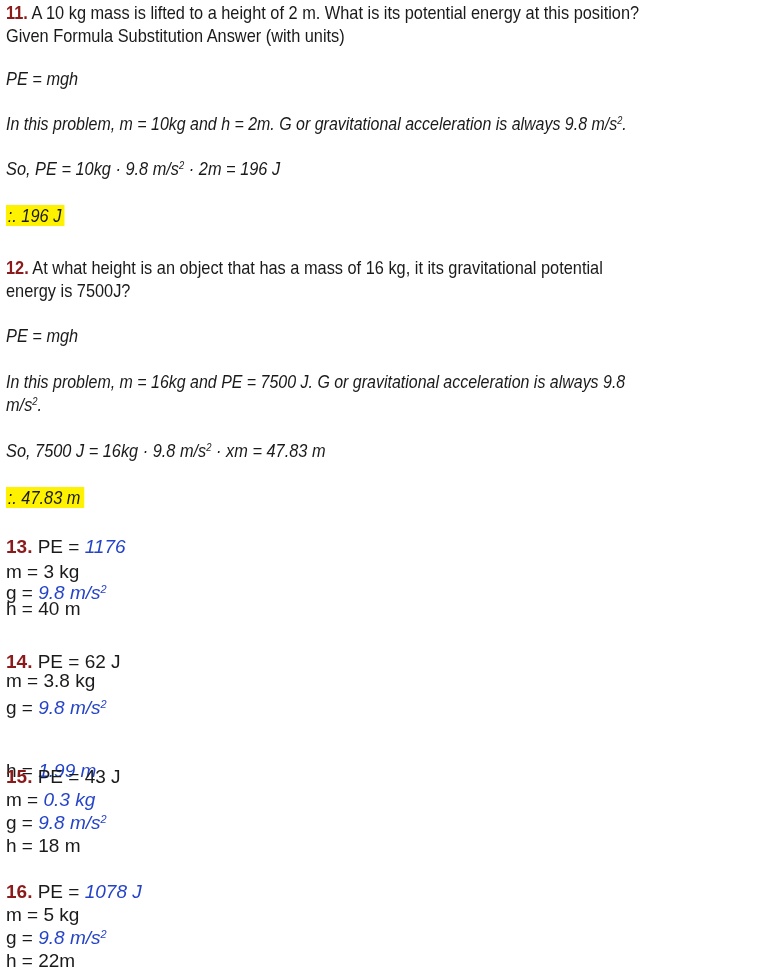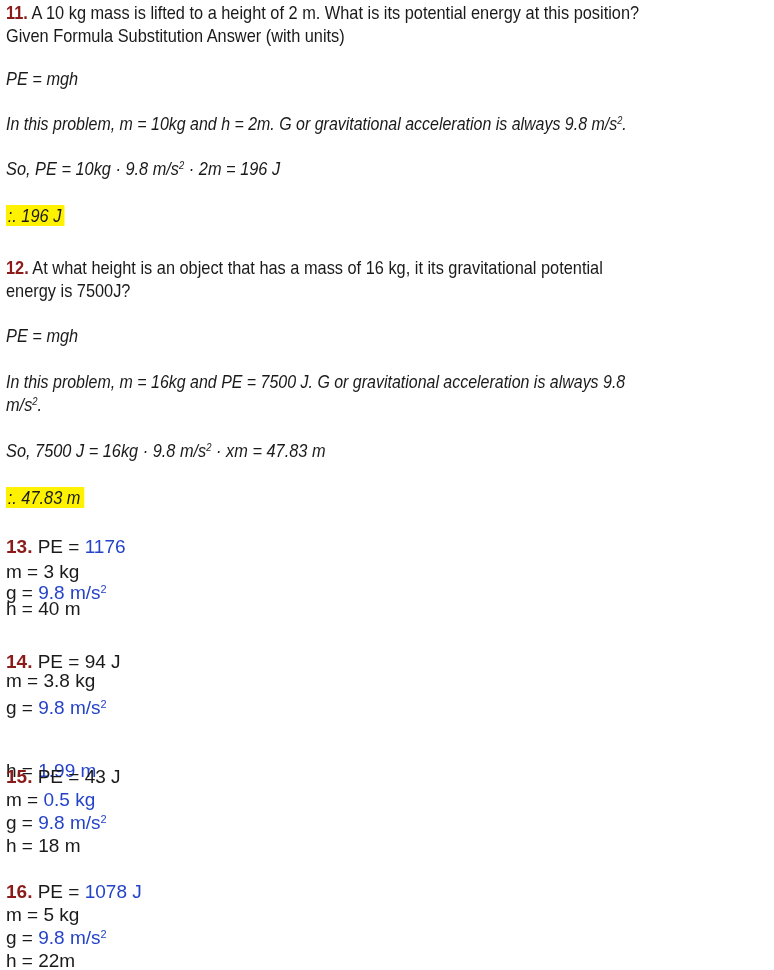--- a/index.html
+++ b/index.html
@@ -7,21 +7,21 @@
       width: 774px; height: 970px; overflow: hidden;
       font-family: "Liberation Sans", sans-serif;
       color: #1a1a1a;
       position: relative;
     }
     .line { position: absolute; left: 6px; font-size: 19px; line-height: 22px; white-space: nowrap; }
     .cond { transform: scaleX(0.86); transform-origin: left center; }
     .cond2 { transform: scaleX(0.84); transform-origin: left center; }
     .num { color: #8b1a1a; font-weight: bold; }
     .it { font-style: italic; }
-    .blue { color: #2443c8; }
+    .blue { color: #2443c8; font-style: italic; }
     .hl { background: #fff200; padding: 0 4px 0 2px; }
     sup { font-size: 11px; line-height: 0; vertical-align: 6px; }
     .plain { font-size: 19px; }
   </style>
 </head>
 <body>
 
 <div class="line cond" style="top:2px">
   <span class="num">11.</span><span> A 10 kg mass is lifted to a height of 2 m. What is its potential energy at this position?</span>
 </div>
@@ -56,35 +56,35 @@
 <div class="line plain" style="top:536px">
   <span class="num">13.</span><span> PE = </span><span class="blue">1176</span>
 </div>
 <div class="line plain" style="top:561px">m = 3 kg</div>
 <div class="line plain" style="top:582px">
   <span>g = </span><span class="blue">9.8 m/s</span><sup class="blue">2</sup>
 </div>
 <div class="line plain" style="top:598px">h = 40 m</div>
 
 <div class="line plain" style="top:651px">
-  <span class="num">14.</span><span> PE = 94 J</span>
+  <span class="num">14.</span><span> PE = 62 J</span>
 </div>
 <div class="line plain" style="top:670px">m = 3.8 kg</div>
 <div class="line plain" style="top:697px">
   <span>g = </span><span class="blue">9.8 m/s</span><sup class="blue">2</sup>
 </div>
 <div class="line plain" style="top:760px">
   <span>h = </span><span class="blue">1.99 m</span>
 </div>
 
 <div class="line plain" style="top:766px">
   <span class="num">15.</span><span> PE = 43 J</span>
 </div>
 <div class="line plain" style="top:789px">
-  <span>m =  </span><span class="blue">0.5 kg</span>
+  <span>m =  </span><span class="blue">0.3 kg</span>
 </div>
 <div class="line plain" style="top:812px">
   <span>g = </span><span class="blue">9.8 m/s</span><sup class="blue">2</sup>
 </div>
 <div class="line plain" style="top:835px">h = 18 m</div>
 
 <div class="line plain" style="top:881px">
   <span class="num">16.</span><span> PE = </span><span class="blue">1078 J</span>
 </div>
 <div class="line plain" style="top:904px">m = 5 kg</div>

